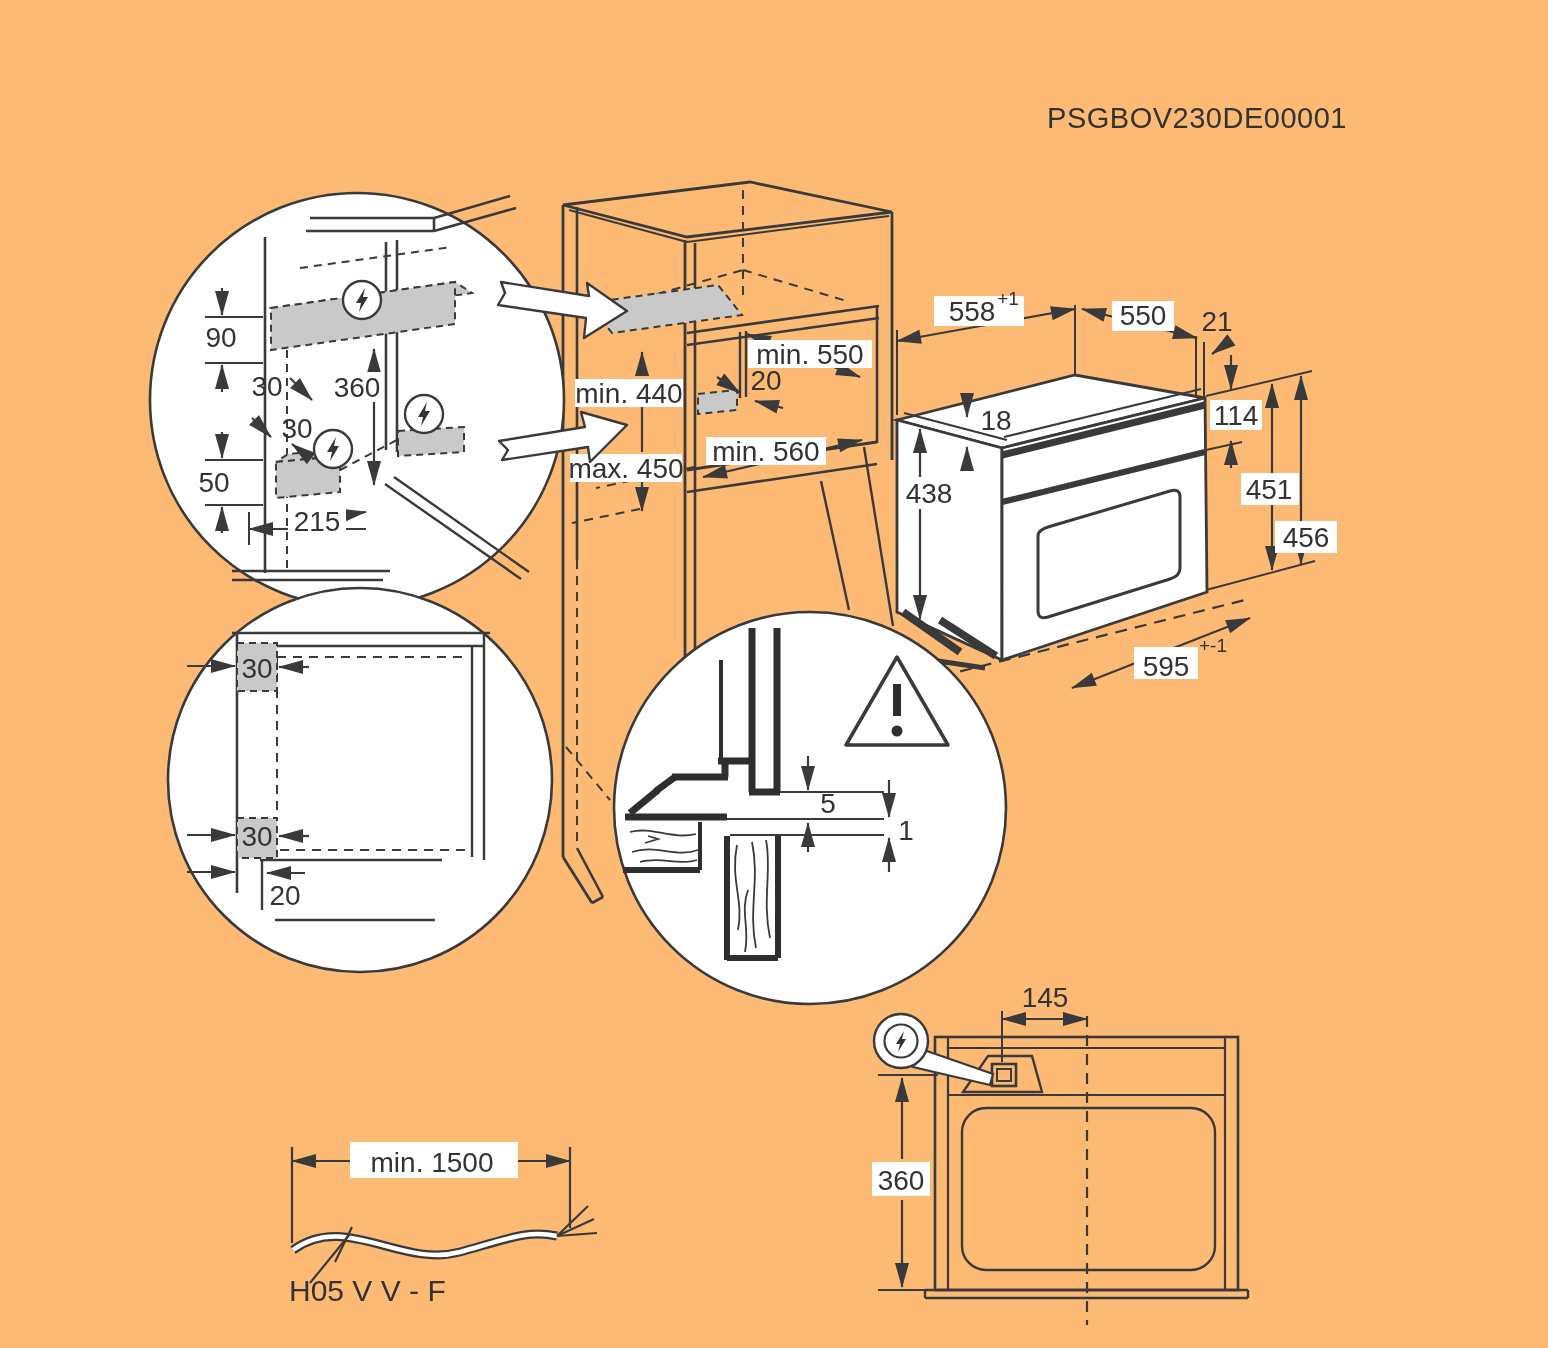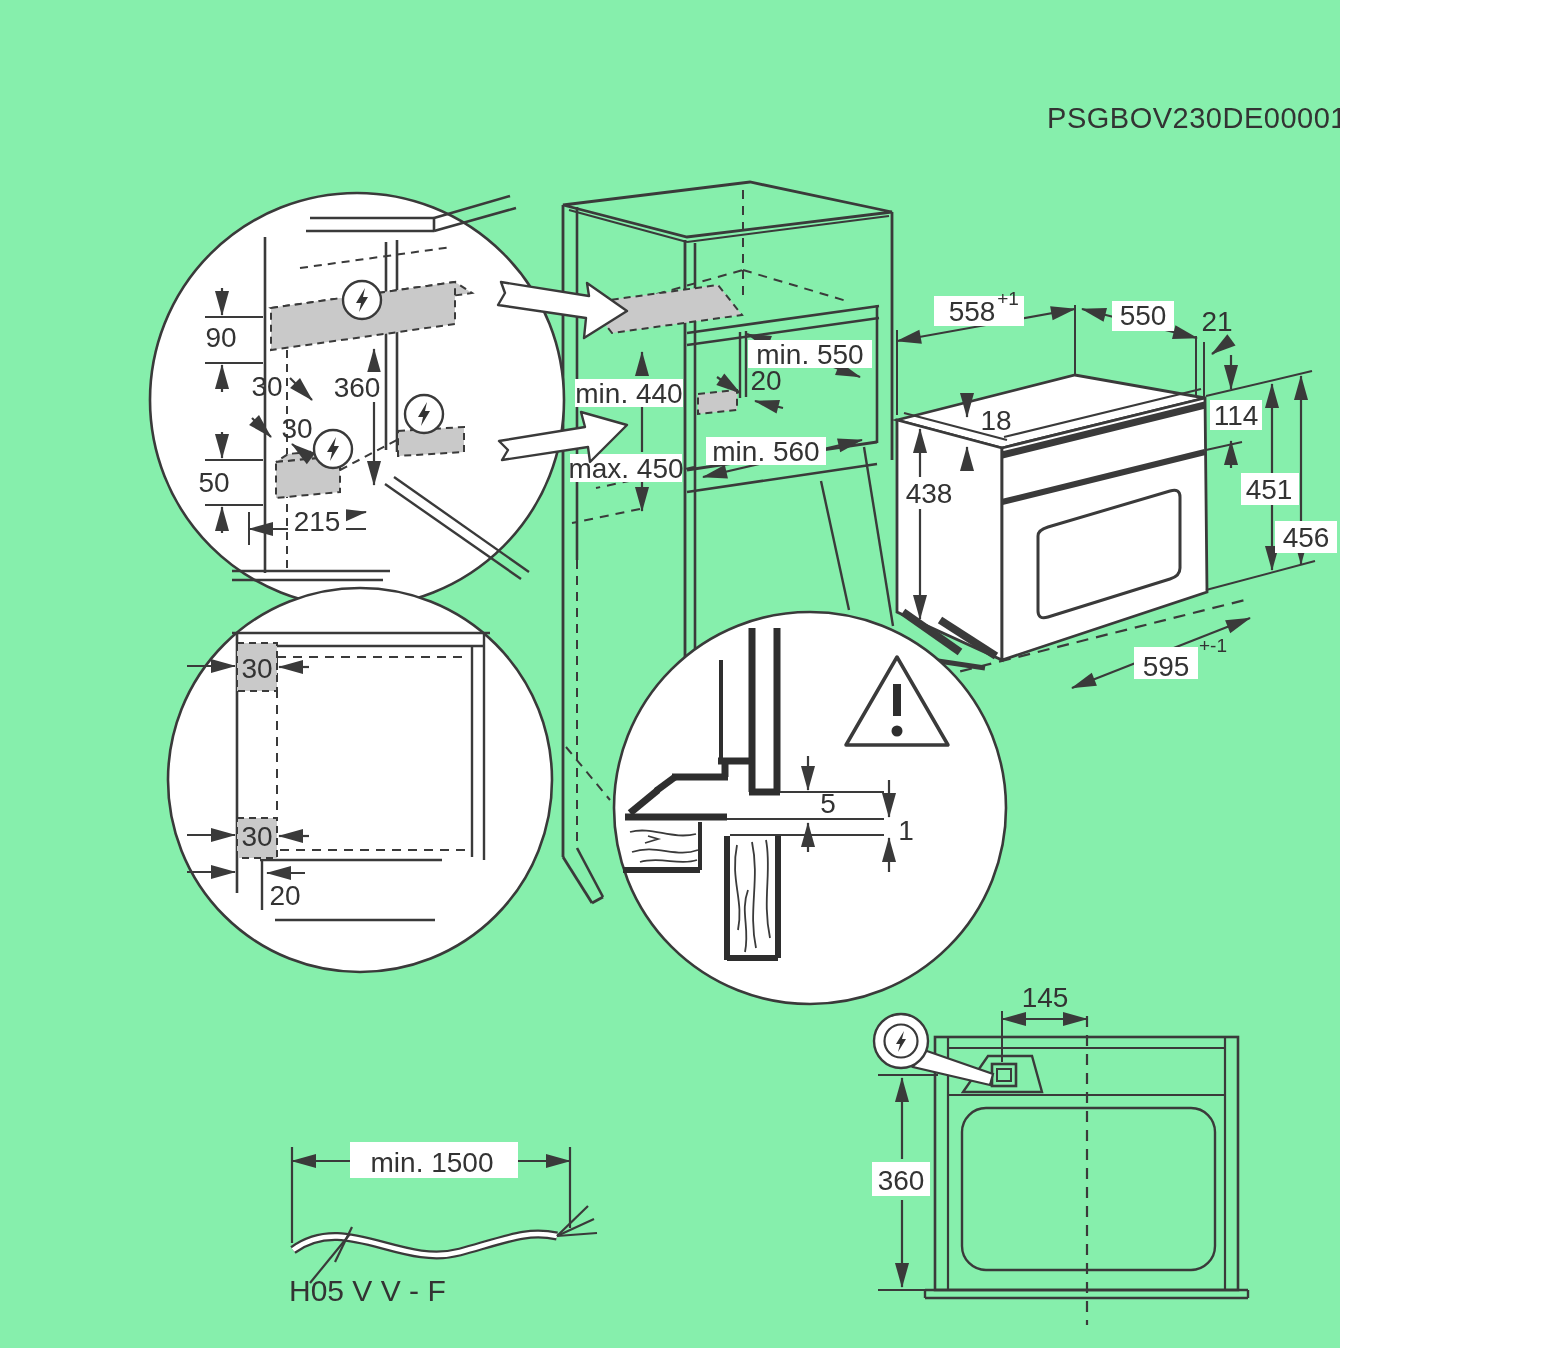--- a/index.html
+++ b/index.html
@@ -1,16 +1,16 @@
 <!DOCTYPE html>
 <html><head>
 <meta charset="utf-8">
 <style>
   html,body{margin:0;padding:0;background:#fff;}
-  .stage{position:relative;width:1340px;height:1348px;background:#86efac;overflow:hidden;
+  .stage{position:relative;width:1548px;height:1348px;background:#fdba74;overflow:hidden;
          font-family:"Liberation Sans", sans-serif;}
   svg{display:block;}
   text{font-family:"Liberation Sans", sans-serif; fill:#333333;}
   .dim{font-size:28px;}
   .dim-sm{font-size:19px;}
   .code{font-size:29px; letter-spacing:0.5px;}
   .cable-type{font-size:30px;}
 </style>
 </head>
 <body>

